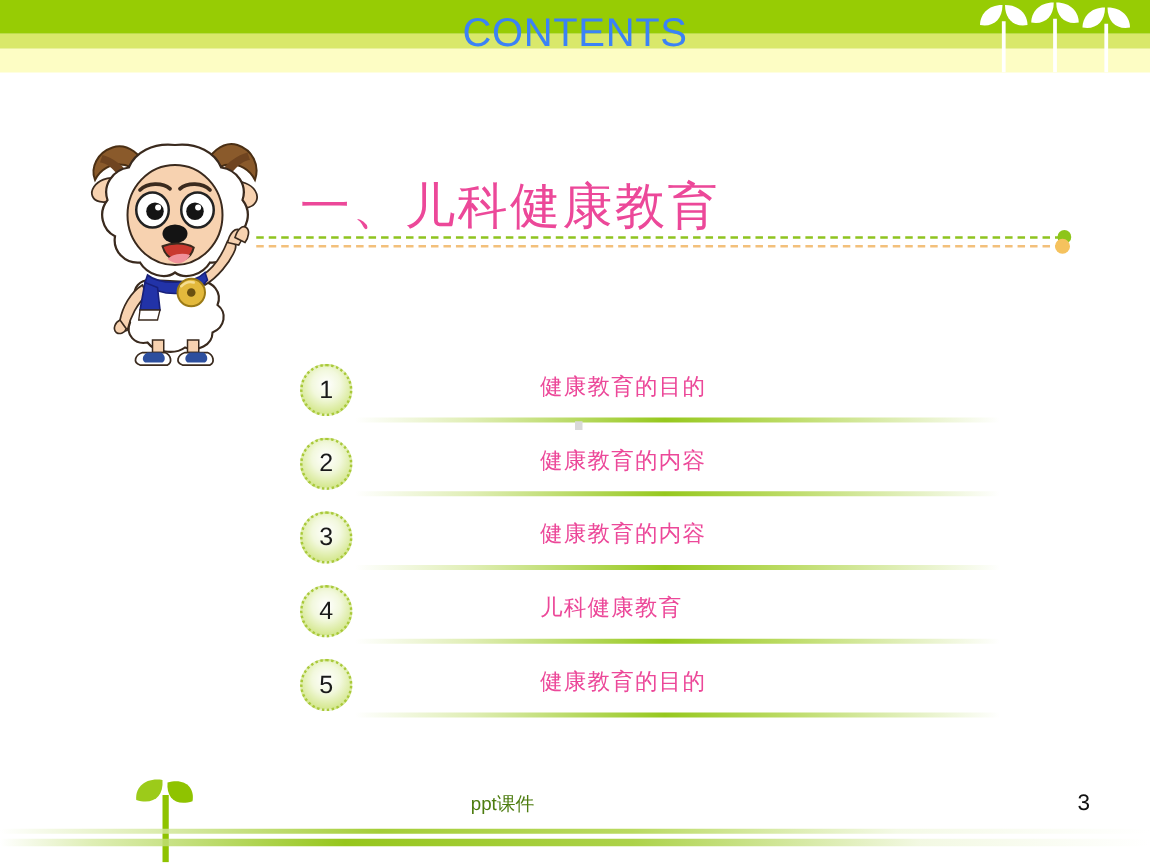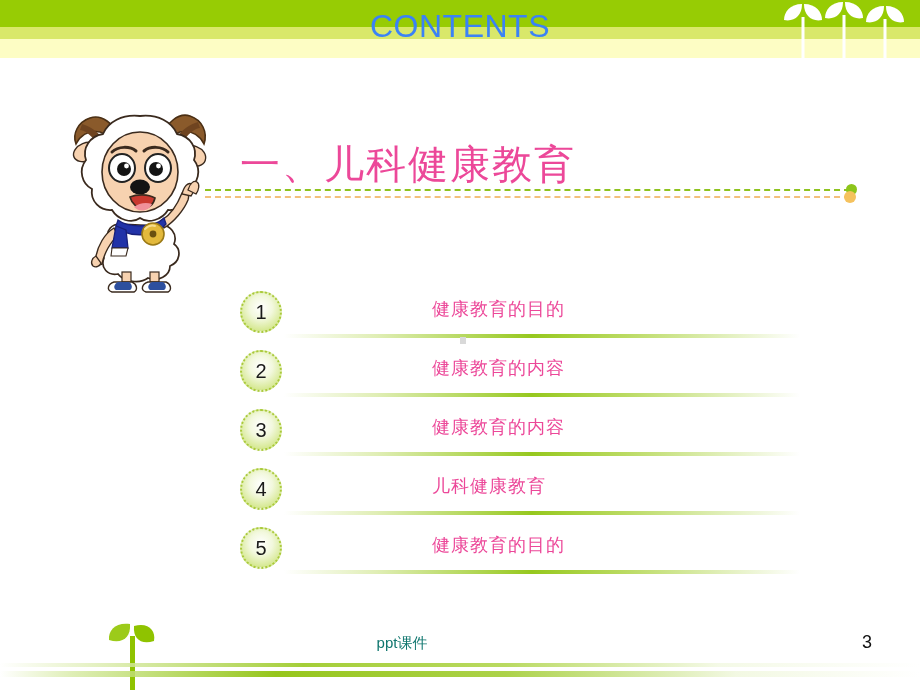--- a/index.html
+++ b/index.html
@@ -213,21 +213,21 @@
         rgba(255,255,255,0) 100%);
   }
   #footer-label {
     position: absolute;
     left: 0;
     top: 634px;
     width: 804px;
     text-align: center;
     font-family: "Liberation Sans", sans-serif;
     font-size: 15px;
-    color: #0f766e;
+    color: #4d7c0f;
   }
   #page-number {
     position: absolute;
     right: 48px;
     top: 632px;
     font-family: "Liberation Sans", sans-serif;
     font-size: 18px;
     color: #111111;
   }
 </style>

